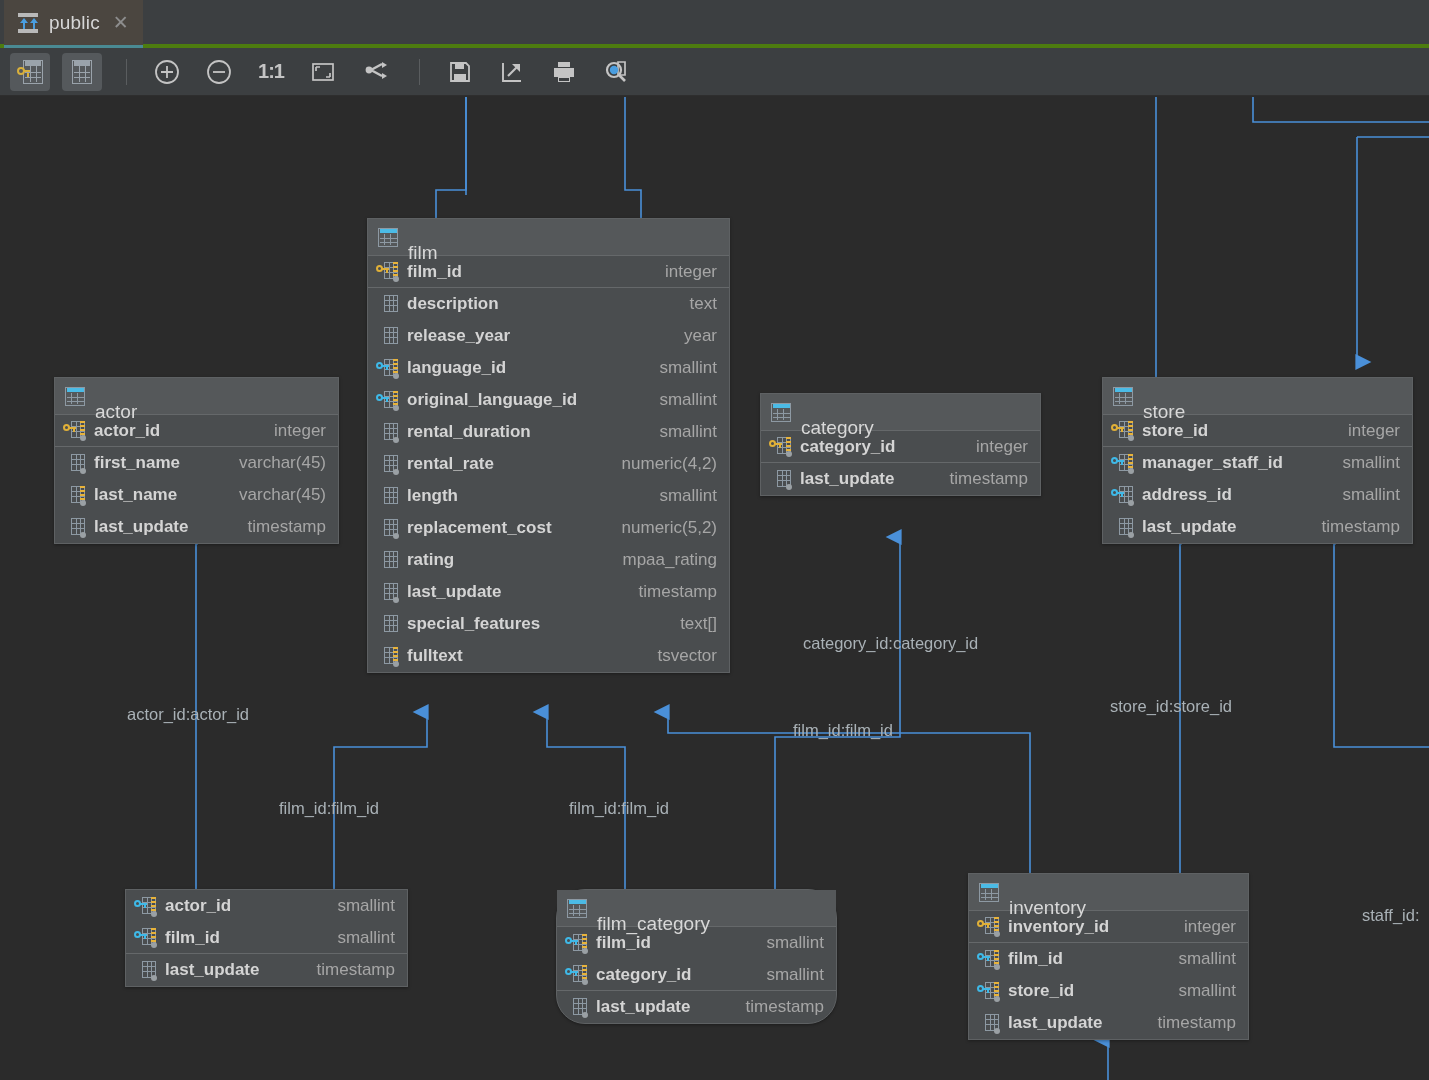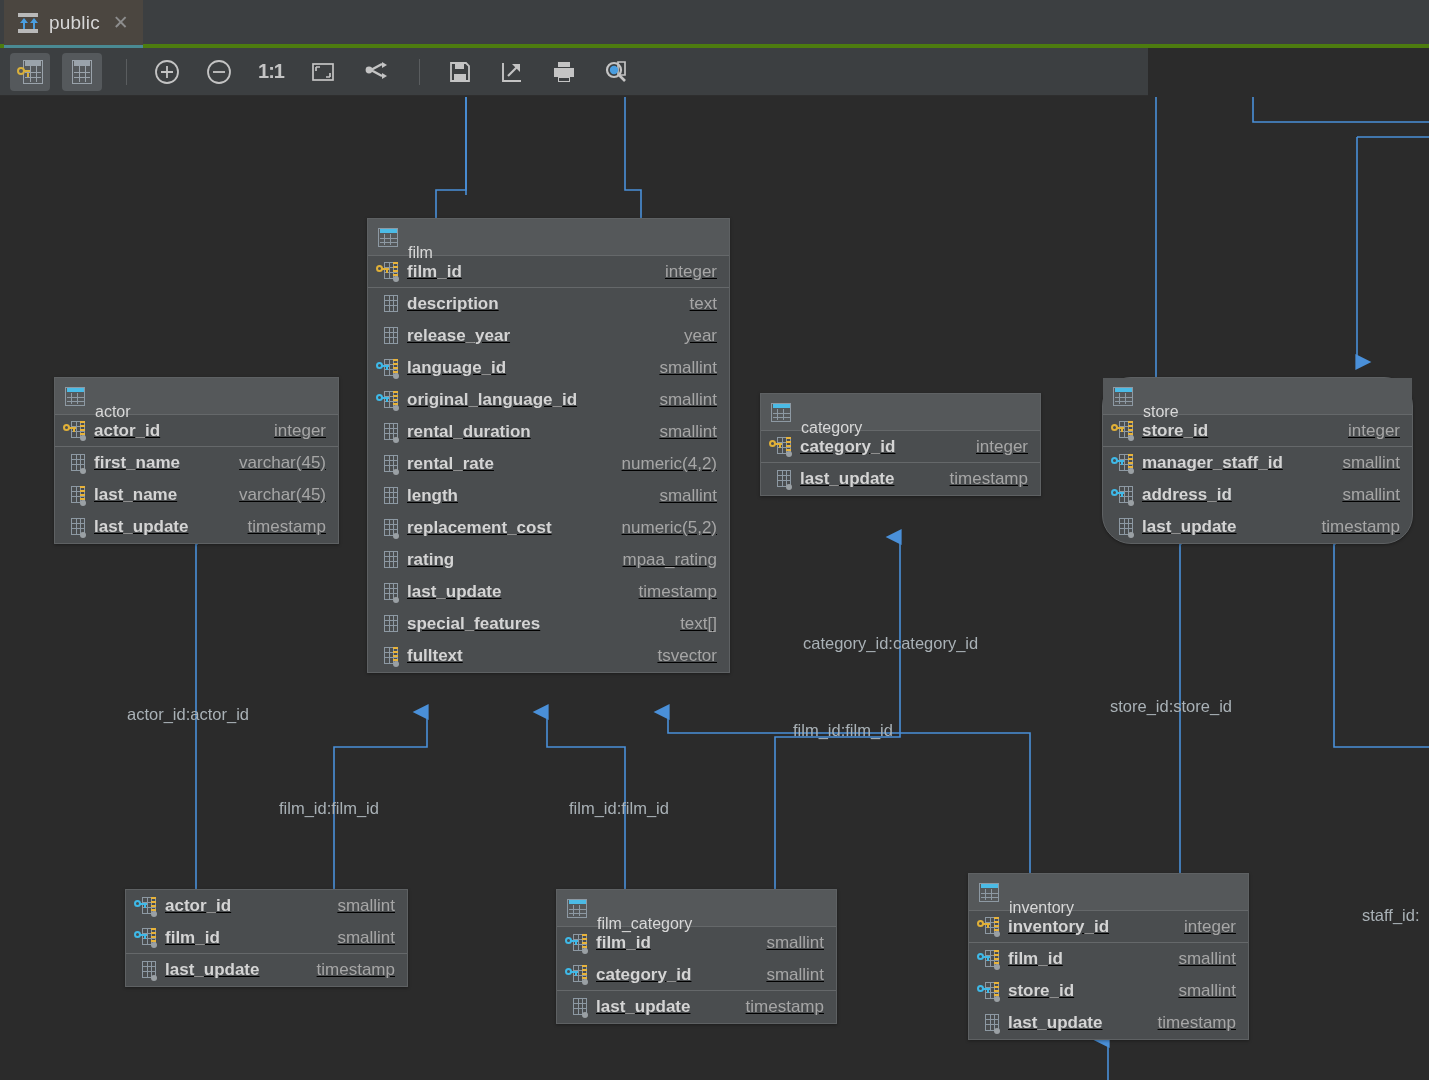--- a/index.html
+++ b/index.html
@@ -33,21 +33,21 @@
   .ic-schema .ar { position: absolute; width: 0; height: 0; border-left: 4px solid transparent;
     border-right: 4px solid transparent; border-bottom: 5px solid #4a9ee0; top: 6px; }
   .ic-schema .ar.a1 { left: 4px; }
   .ic-schema .ar.a2 { left: 14px; }
   .ic-schema .st { position: absolute; width: 2px; height: 7px; background: #4a9ee0; top: 10px; }
   .ic-schema .st.s1 { left: 7px; }
   .ic-schema .st.s2 { left: 17px; }
 
   
   #toolbar {
-    position: absolute; left: 0; top: 48px; width: 1148px; height: 48px;
+    position: absolute; left: 0; top: 48px; width: 1429px; height: 48px;
     background: #3c3f41; border-bottom: 1px solid #2e2e2e;
     display: flex; align-items: center; padding-left: 10px; gap: 8px;
   }
   .tb-btn {
     width: 40px; height: 38px; display: flex; align-items: center; justify-content: center;
     border-radius: 4px; margin-right: 4px; position: relative;
   }
   .tb-btn.toggled { background: #55595c; }
   .tb-sep { width: 1px; height: 26px; background: #5a5d5f; margin: 0 12px; }
   .tb-lbl { font-size: 20px; color: #c4c4c4; font-weight: bold; letter-spacing: -1px; }
@@ -73,24 +73,24 @@
     background: #4a4d4f;
     border: 1px solid #5e6163;
     box-shadow: 0 1px 3px rgba(0,0,0,.35);
   }
   .tbl .thead {
     display: flex; align-items: center; gap: 10px;
     height: 37px; padding: 0 10px;
     background: #55585a;
     border-bottom: 1px solid #65686a;
   }
-  .tbl .thead .tt { font-size: 16px; color: #d8d8d8; margin-top: 32px; }
+  .tbl .thead .tt { font-size: 19px; color: #d8d8d8; margin-top: 32px; }
   .tbl .rows { padding: 0; }
   .tbl .row {
-    display: flex; align-items: center; height: 32px; padding: 0 12px 0 9px; gap: 8px; text-decoration: underline;
+    display: flex; align-items: center; height: 32px; padding: 0 12px 0 9px; gap: 8px;
   }
   .tbl .row.pksep { border-bottom: 1px solid #65686a; }
   .tbl .row .cname { font-size: 17px; font-weight: bold; color: #d4d4d4; white-space: nowrap; }
   .tbl .row .ctype { margin-left: auto; font-size: 17px; color: #a6a6a6; white-space: nowrap; }
 
   
   .colicon { position: relative; width: 22px; height: 19px; flex: 0 0 22px; }
   .colicon .grid {
     position: absolute; right: 1px; top: 0; width: 14px; height: 17px;
     border: 1.4px solid #8d99a3;
@@ -648,21 +648,21 @@
                 <b class="h1"></b>
                 <b class="h2"></b>
               </span>
               <span class="dot"></span>
             </span>
             <span class="cname">last_update</span>
             <span class="ctype">timestamp</span>
           </div>
         </div>
       </div>
-      <div class="tbl" style="left: 1102px; top: 280px; width: 311px; border-radius: 29px;">
+      <div class="tbl" style="left: 1102px; top: 280px; width: 311px;">
         <div class="thead">
           <span class="hdricon">
             <span class="g"></span>
             <span class="cap"></span>
             <i class="v1"></i>
             <i class="v2"></i>
             <b class="h1"></b>
             <b class="h2"></b>
           </span>
           <span class="tt">store</span>
@@ -807,21 +807,21 @@
                 <b class="h1"></b>
                 <b class="h2"></b>
               </span>
               <span class="dot"></span>
             </span>
             <span class="cname">last_update</span>
             <span class="ctype">timestamp</span>
           </div>
         </div>
       </div>
-      <div class="tbl" style="left: 556px; top: 792px; width: 281px;">
+      <div class="tbl" style="left: 556px; top: 792px; width: 281px; border-radius: 29px;">
         <div class="thead">
           <span class="hdricon">
             <span class="g"></span>
             <span class="cap"></span>
             <i class="v1"></i>
             <i class="v2"></i>
             <b class="h1"></b>
             <b class="h2"></b>
           </span>
           <span class="tt">film_category</span>

